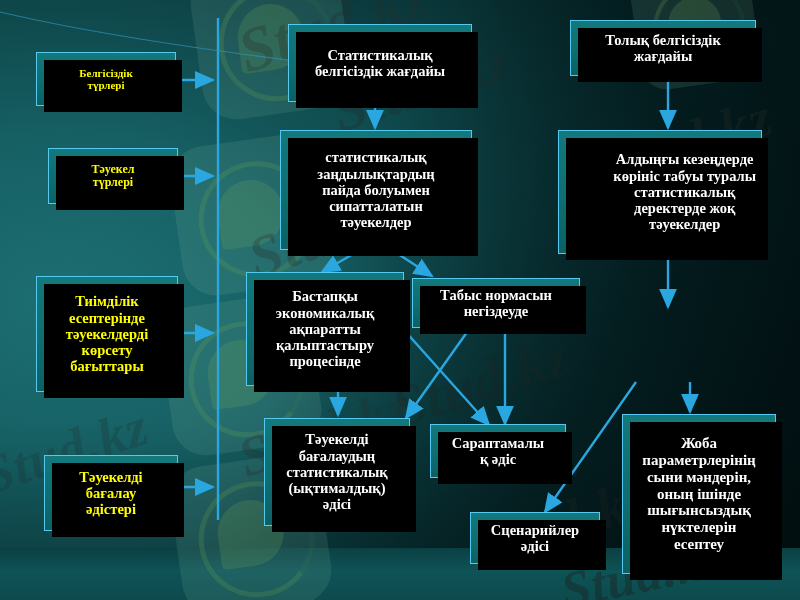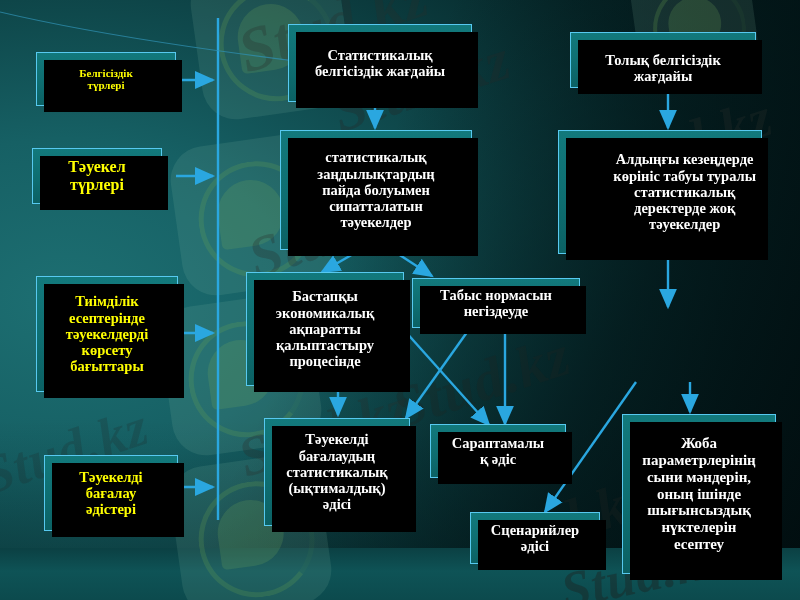--- a/index.html
+++ b/index.html
@@ -141,21 +141,21 @@
     <path class="ln" d="M690,382 L690,412" marker-end="url(#ah)"></path>
 
     <path class="ln" d="M636,382 L545,512" marker-end="url(#ah)"></path>
   </svg>
 
   <div class="node yellow" style="left:36px;top:52px;width:140px;height:54px;font-size:11px;">
     <span style="white-space:pre-line">Белгісіздік
 түрлері</span>
   </div>
 
-  <div class="node yellow" style="left:32px;top:148px;width:130px;height:56px;font-size:16px;">
+  <div class="node yellow" style="left:48px;top:148px;width:130px;height:56px;font-size:12px;">
     <span style="white-space:pre-line">Тәуекел
 түрлері</span>
   </div>
 
   <div class="node yellow" style="left:36px;top:276px;width:142px;height:116px;font-size:14.5px;">
     <span style="white-space:pre-line">Тиімділік
 есептерінде
 тәуекелдерді
 көрсету
 бағыттары</span>
@@ -165,21 +165,21 @@
     <span style="white-space:pre-line">Тәуекелді
 бағалау
 әдістері</span>
   </div>
 
   <div class="node" style="left:288px;top:24px;width:184px;height:78px;font-size:14.5px;">
     <span style="white-space:pre-line">Статистикалық
 белгісіздік жағдайы</span>
   </div>
 
-  <div class="node" style="left:570px;top:32px;width:186px;height:56px;font-size:14.5px;align-items:flex-end;">
+  <div class="node" style="left:570px;top:20px;width:186px;height:56px;font-size:14.5px;">
     <span style="white-space:pre-line">Толық белгісіздік
 жағдайы</span>
   </div>
 
   <div class="node" style="left:280px;top:130px;width:192px;height:120px;font-size:14.5px;">
     <span style="white-space:pre-line">статистикалық
 заңдылықтардың
 пайда болуымен
 сипатталатын
 тәуекелдер</span>

